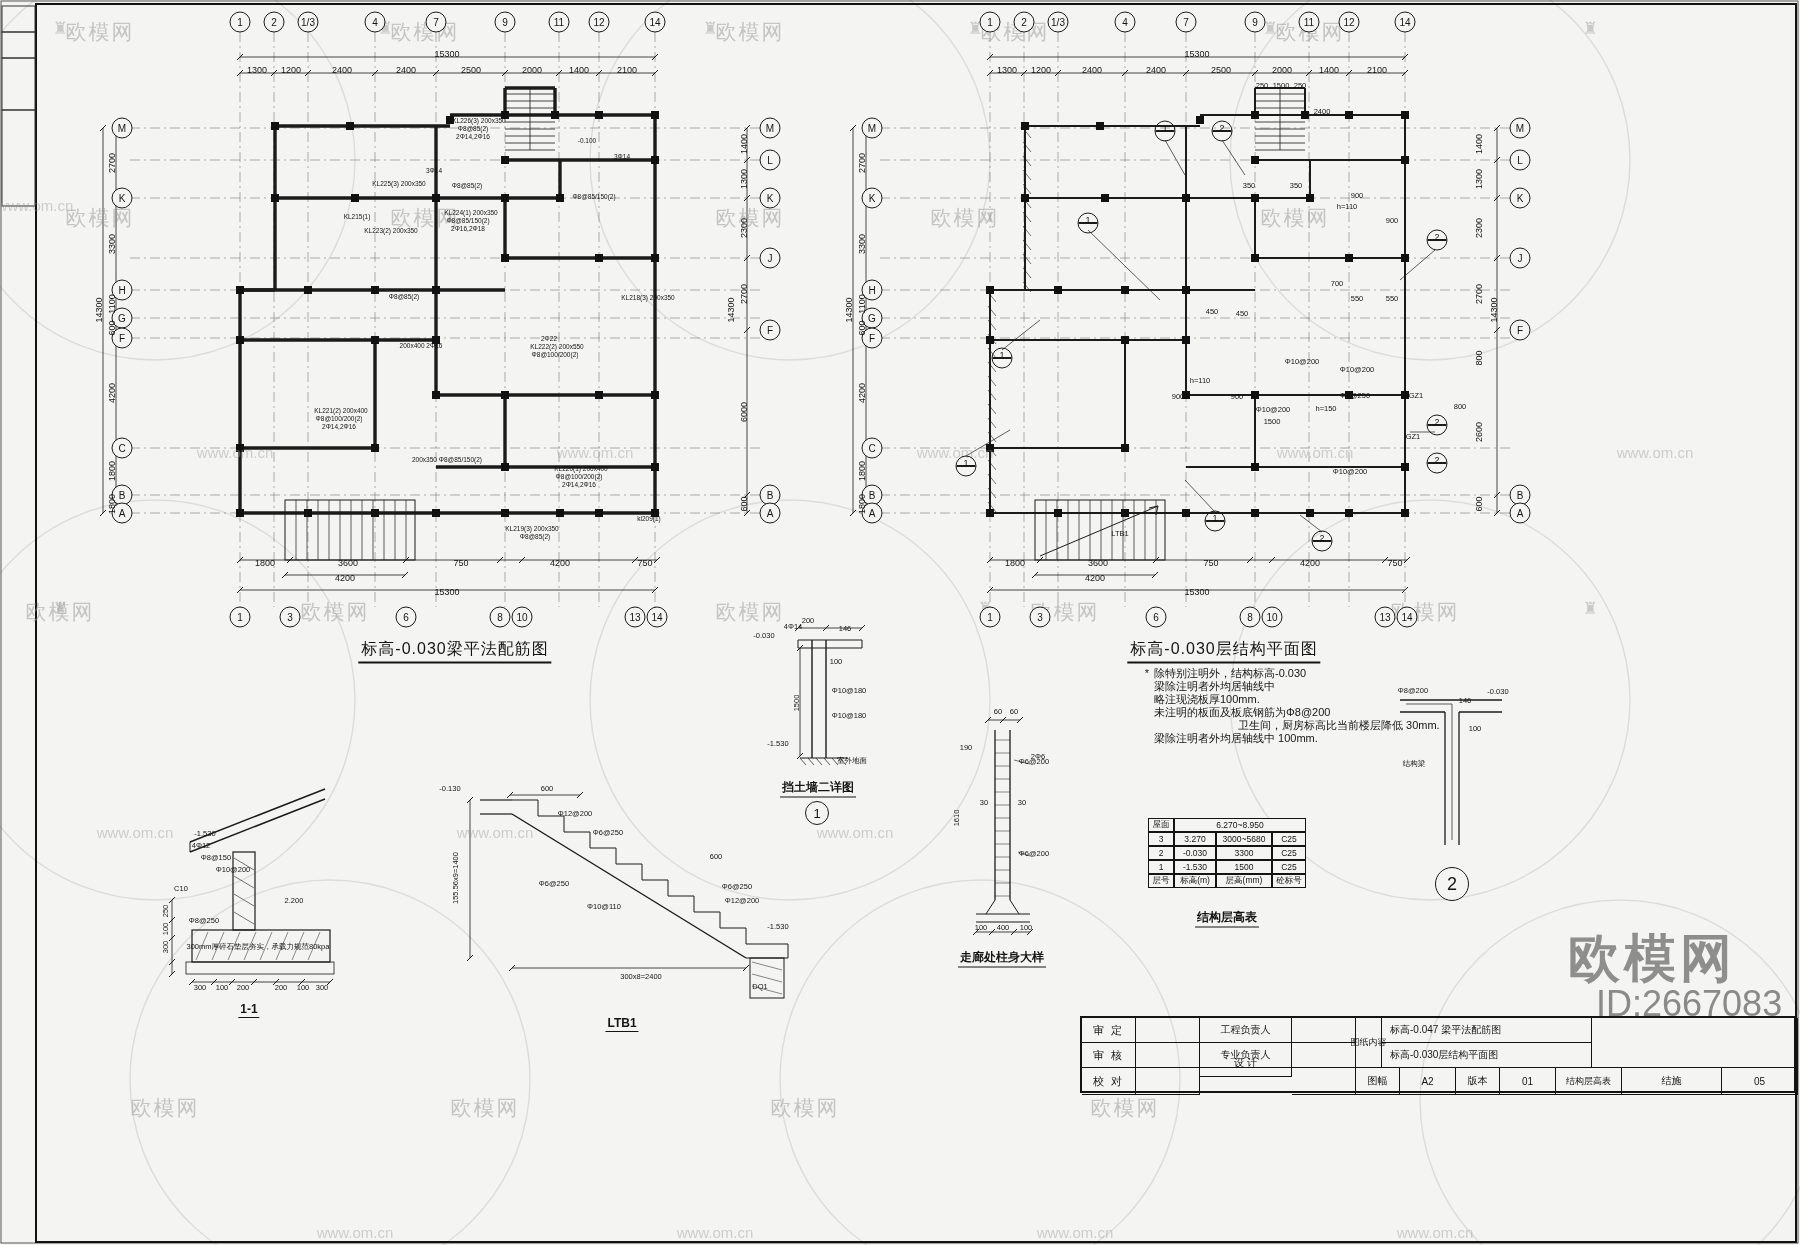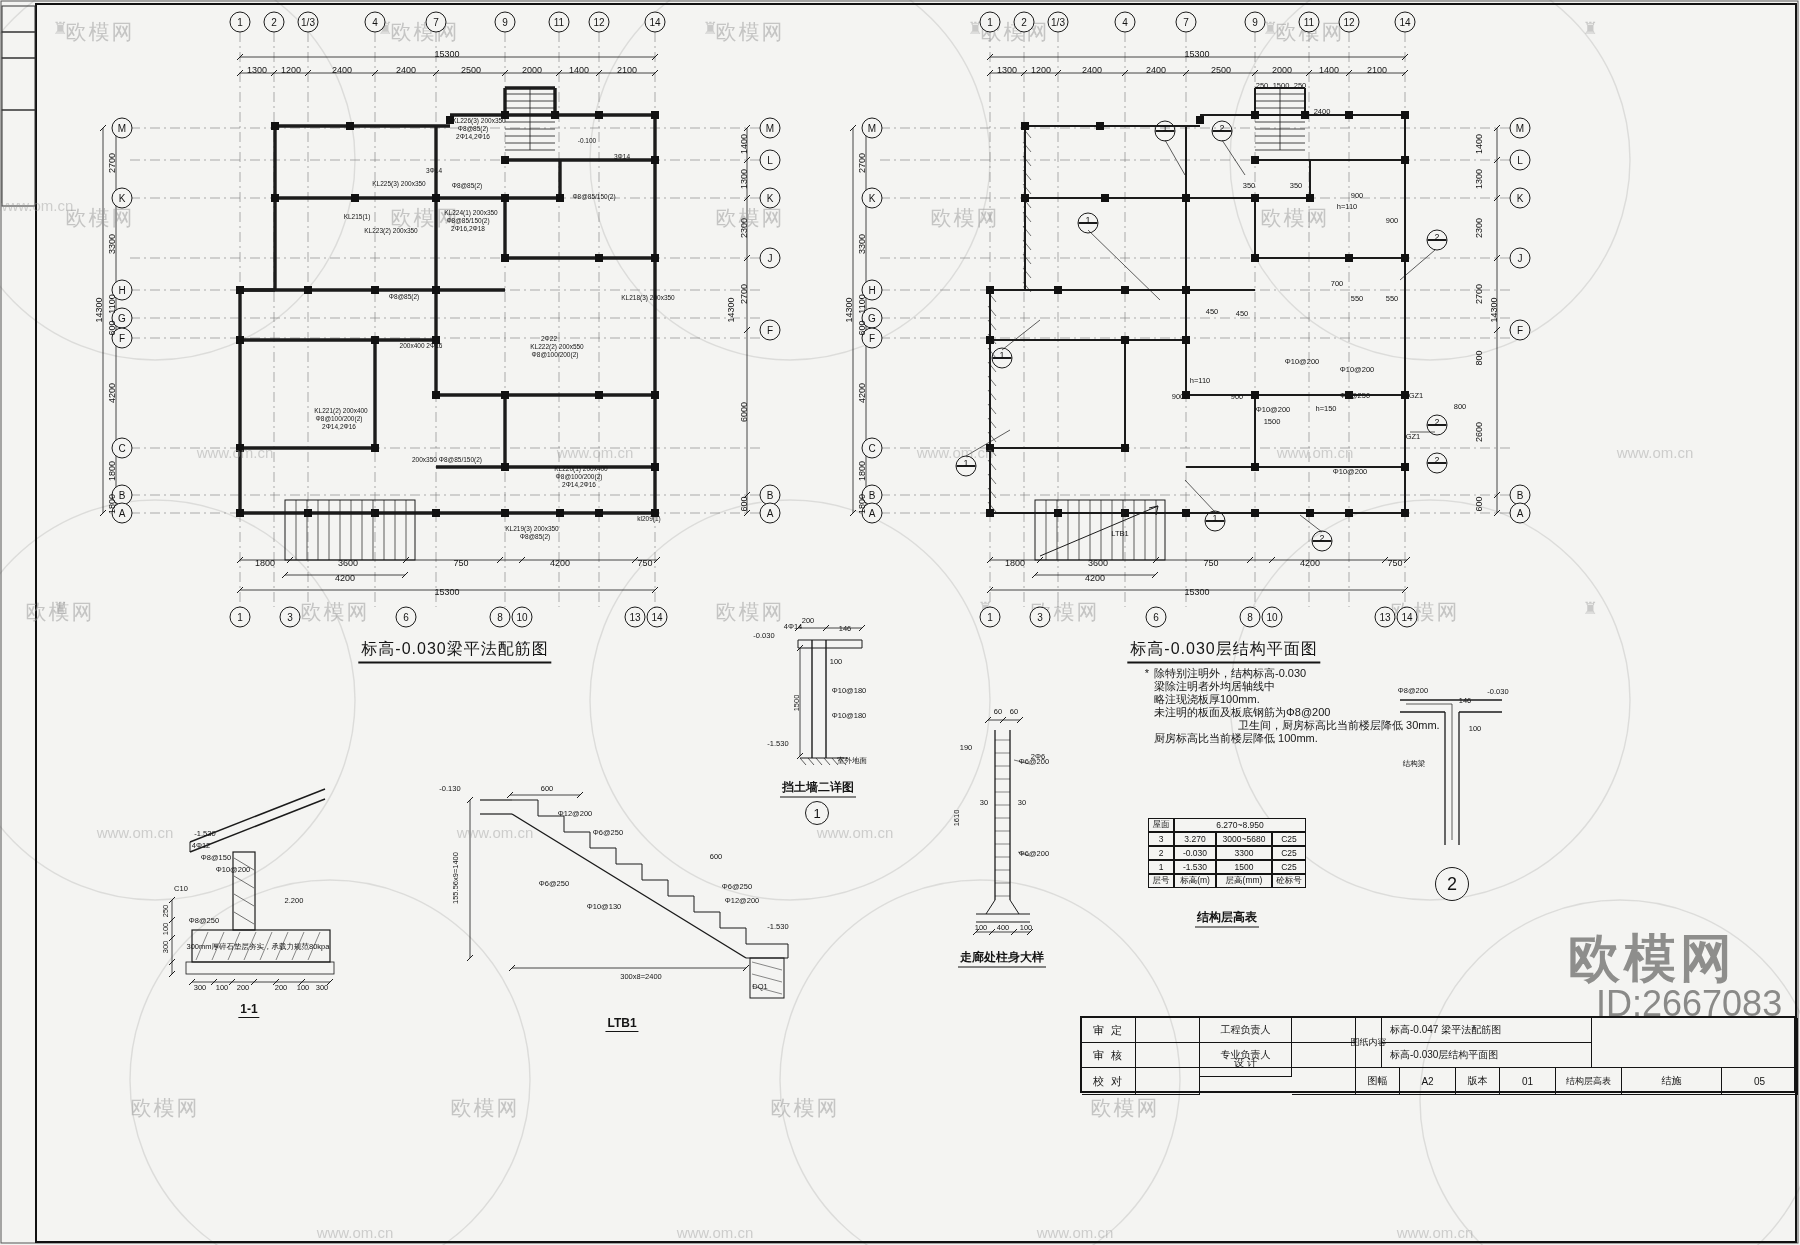--- a/index.html
+++ b/index.html
@@ -815,21 +815,21 @@
 </div>
 
 <div class="ovl">
   <div class="t note" style="left:1147px;top:673px">*</div>
   <div class="ovl">
       <div class="tl note" style="left: 1154px; top: 673px;">除特别注明外，结构标高-0.030</div>
       <div class="tl note" style="left: 1154px; top: 686px;">梁除注明者外均居轴线中</div>
       <div class="tl note" style="left: 1154px; top: 699px;">略注现浇板厚100mm.</div>
       <div class="tl note" style="left: 1154px; top: 712px;">未注明的板面及板底钢筋为Φ8@200</div>
       <div class="tl note" style="left: 1210px; top: 725px; margin-left: 28px;">卫生间，厨房标高比当前楼层降低 30mm.</div>
-      <div class="tl note" style="left: 1154px; top: 738px;">厨房标高比当前楼层降低 100mm.</div>
+      <div class="tl note" style="left: 1154px; top: 738px;">梁除注明者外均居轴线中 100mm.</div>
     </div>
 </div>
 
 <div class="ovl">
   <div class="ovl">
       <div class="t ann" style="left: 793px; top: 627px;">4Φ14</div>
       <div class="t ann" style="left: 808px; top: 621px;">200</div>
       <div class="t ann" style="left: 845px; top: 629px;">146</div>
       <div class="t ann" style="left: 764px; top: 636px;">-0.030</div>
       <div class="t ann" style="left: 836px; top: 662px;">100</div>
@@ -864,21 +864,21 @@
       <div class="t ann" style="left: 166px; top: 947px; transform: translate(-50%, -50%) rotate(-90deg);">300</div>
     </div>
   <div class="dlab" style="left:249px;top:1010px">1-1</div>
 
   <div class="ovl">
       <div class="t ann" style="left: 450px; top: 789px;">-0.130</div>
       <div class="t ann" style="left: 547px; top: 789px;">600</div>
       <div class="t ann" style="left: 575px; top: 814px;">Φ12@200</div>
       <div class="t ann" style="left: 608px; top: 833px;">Φ6@250</div>
       <div class="t ann" style="left: 554px; top: 884px;">Φ6@250</div>
-      <div class="t ann" style="left: 604px; top: 907px;">Φ10@130</div>
+      <div class="t ann" style="left: 604px; top: 907px;">Φ10@110</div>
       <div class="t ann" style="left: 716px; top: 857px;">600</div>
       <div class="t ann" style="left: 737px; top: 887px;">Φ6@250</div>
       <div class="t ann" style="left: 742px; top: 901px;">Φ12@200</div>
       <div class="t ann" style="left: 778px; top: 927px;">-1.530</div>
       <div class="t ann" style="left: 760px; top: 987px;">DQ1</div>
       <div class="t ann" style="left: 641px; top: 977px;">300x8=2400</div>
     </div>
   <div class="t ann" style="left:456px;top:878px;transform:translate(-50%,-50%) rotate(-90deg)">155.56x9=1400</div>
   <div class="dlab" style="left:622px;top:1024px">LTB1</div>
 

